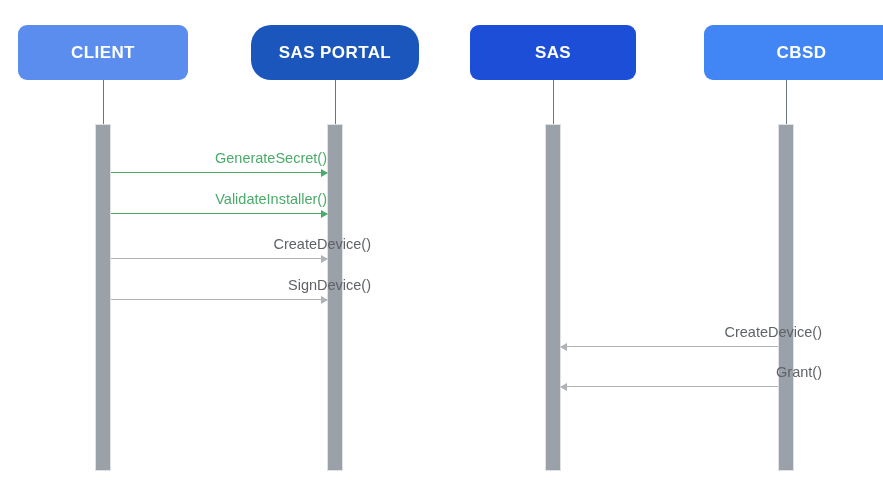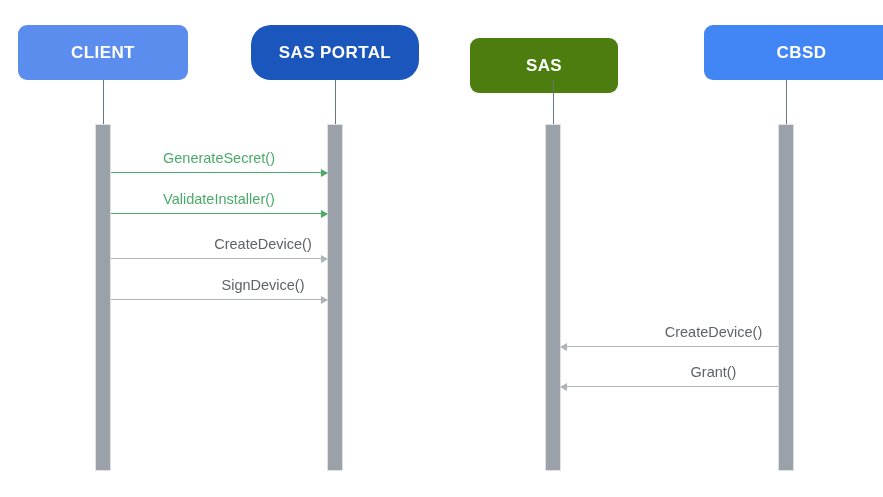--- a/index.html
+++ b/index.html
@@ -66,21 +66,21 @@
     left: 0;
     top: 0;
     height: 1px;
     width: 100%;
   }
   .message-label {
     position: absolute;
     left: 0;
     width: 100%;
     bottom: 6px;
-    text-align: center;
+    text-align: right;
     font-size: 14.5px;
     white-space: nowrap;
     font-family: "Liberation Sans", sans-serif;
   }
   .arrow-head {
     position: absolute;
     top: -3.5px;
     width: 0;
     height: 0;
     border-top: 4px solid transparent;
@@ -118,21 +118,21 @@
         <div class="activation-bar" style="left: 95px;"></div>
       </div>
       <div class="lifeline-group" style="left: 0px;">
         <div class="actor-box" style="left: 251px; width: 168px; background: rgb(26, 86, 188); border-radius: 20px;">
           <span class="actor-label">SAS PORTAL</span>
         </div>
         <div class="lifeline-stem" style="left: 335px;"></div>
         <div class="activation-bar" style="left: 327px;"></div>
       </div>
       <div class="lifeline-group" style="left: 0px;">
-        <div class="actor-box" style="left: 470px; width: 148px; background: #4d7c0f; margin-top: 13px;">
+        <div class="actor-box" style="left: 470px; width: 166px; background: #1d4ed8;">
           <span class="actor-label">SAS</span>
         </div>
         <div class="lifeline-stem" style="left: 553px;"></div>
         <div class="activation-bar" style="left: 545px;"></div>
       </div>
       <div class="lifeline-group" style="left: 0px;">
         <div class="actor-box" style="left: 704px; width: 195px; background: rgb(66, 133, 244);">
           <span class="actor-label">CBSD</span>
         </div>
         <div class="lifeline-stem" style="left: 786px;"></div>

